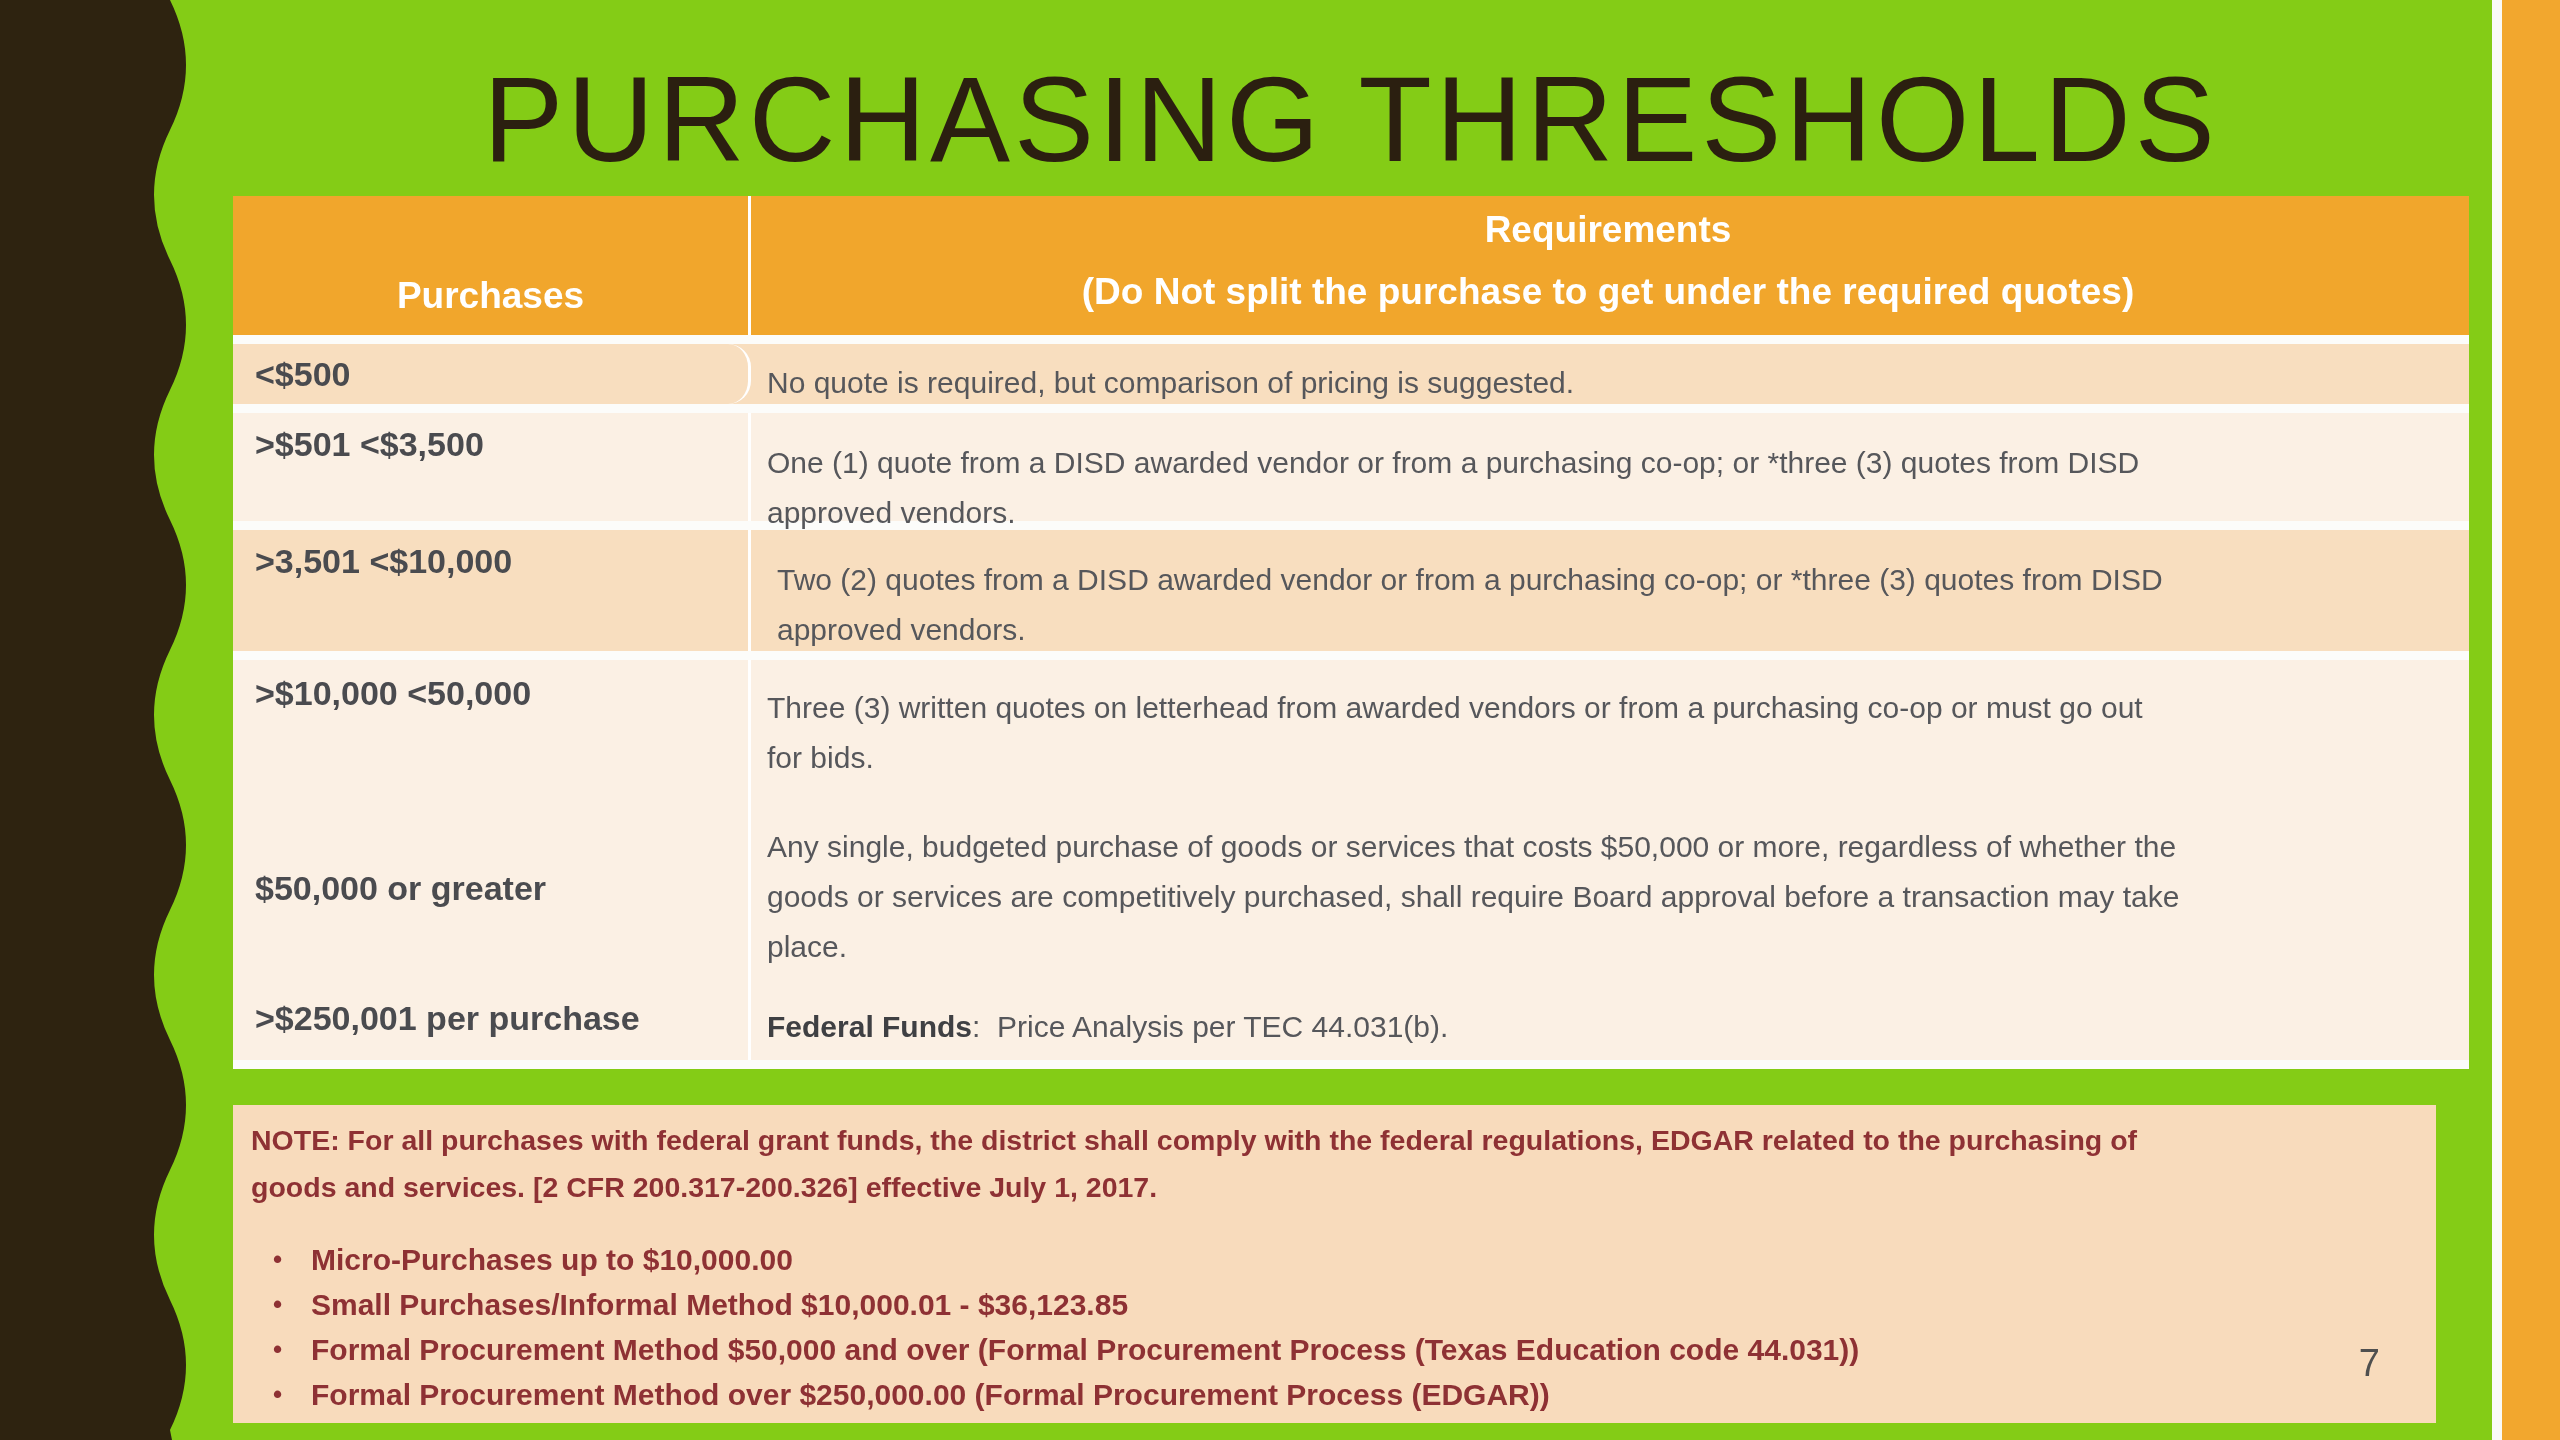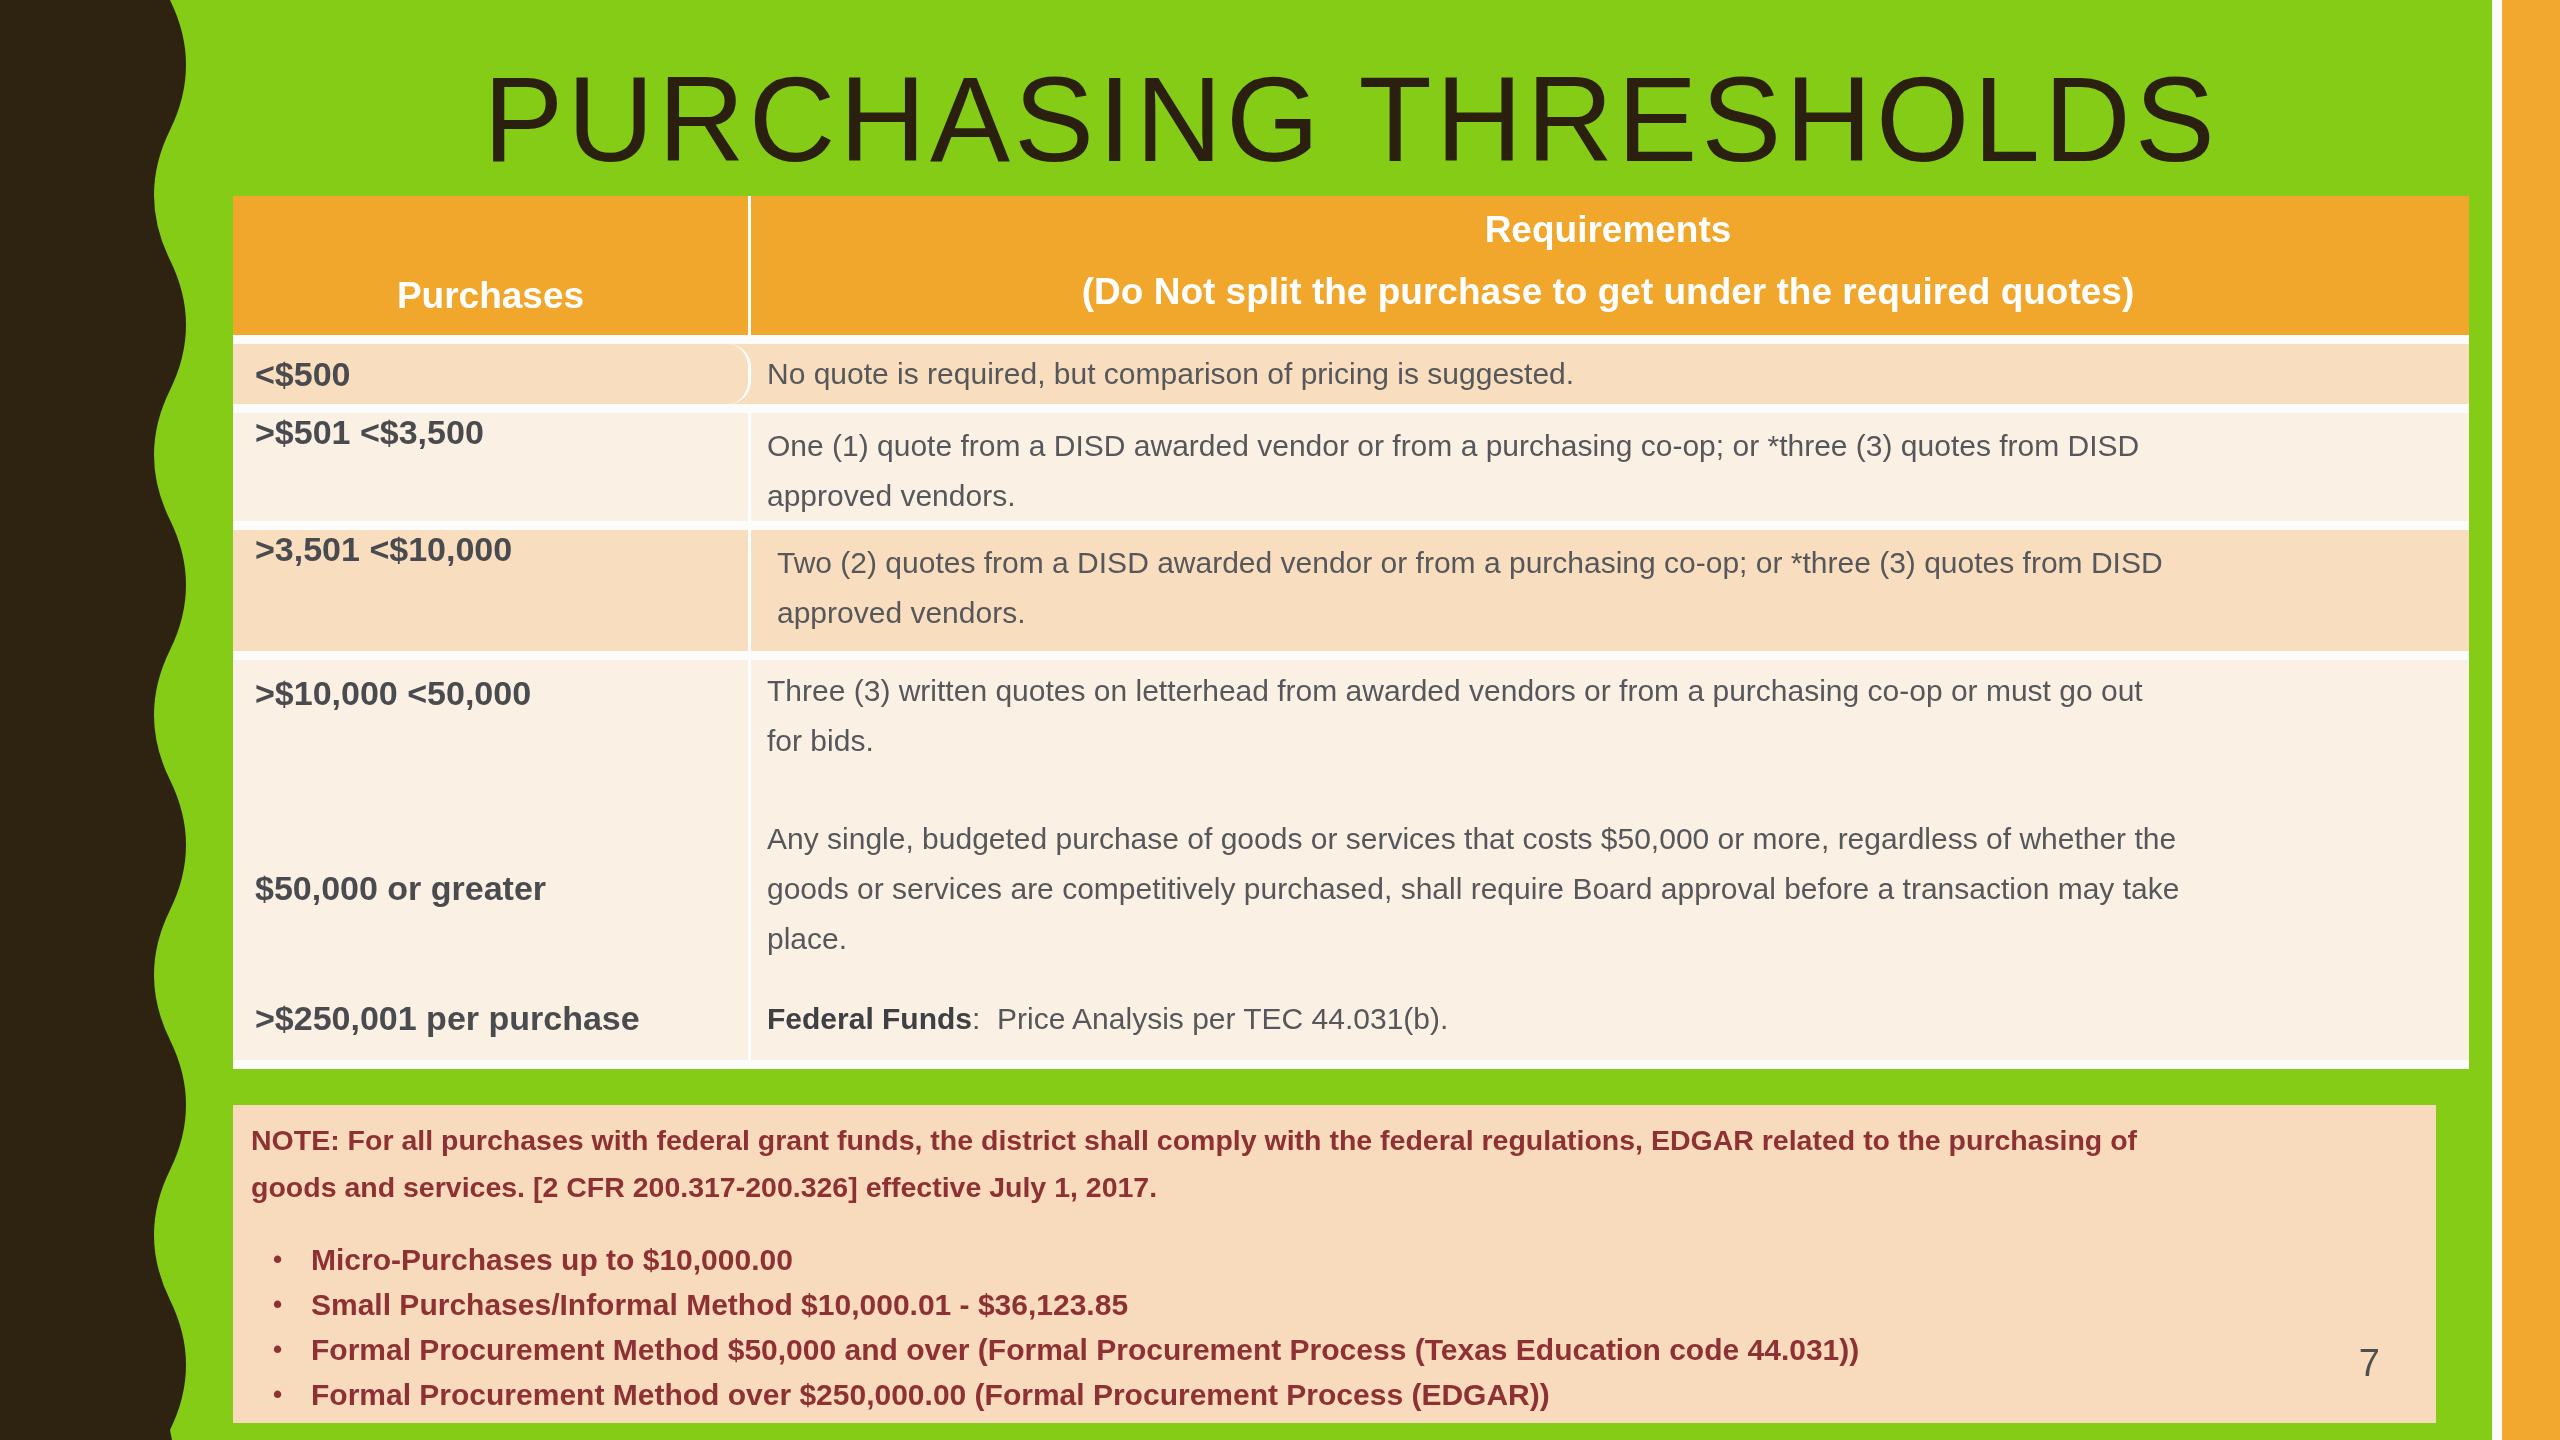--- a/index.html
+++ b/index.html
@@ -20,35 +20,35 @@
     text-align:center; font-size:120px; font-weight:400; letter-spacing:4px;
     color:#2B1F10; line-height:1.15; white-space:nowrap;
   }
   
   .table { position:absolute; left:233px; top:196px; width:2236px; }
   .sep { height:9px; background:#FCFCFA; }
   .trow { display:flex; width:100%; }
   .c1 { width:518px; flex:0 0 518px; border-right:3px solid #ffffff;
         padding-left:22px; font-weight:bold; font-size:34px; color:#4A4B4F; }
   .c2 { flex:1 1 auto; padding-left:16px; padding-right:20px;
-        font-size:30px; color:#56575B; line-height:50px; }
+        font-size:30px; color:#56575B; line-height:50px;margin-top:17px; }
   .lines { white-space:pre-line; }
   .thead { height:139px; background:#F1A62C; }
   .thead .c1 { display:flex; align-items:flex-end; justify-content:center;
                padding:0 0 18px 0; color:#ffffff; font-size:37px; }
   .thead .c2 { display:flex; flex-direction:column; justify-content:flex-end;
                align-items:center; padding-bottom:12px; color:#ffffff;
                font-weight:bold; font-size:37px; line-height:62px; }
   .peach { background:#F8DEBF; }
   .light { background:#FBF0E4; }
   .r1 { height:60px; }
   .r1 .c1, .r1 .c2 { display:flex; align-items:center;border-radius:23px; }
   .r2 { height:108px; }
   .r3 { height:121px;gap:10px; }
-  .r2 .c1, .r3 .c1 { }
+  .r2 .c1, .r3 .c1 { padding-top:12px; }
   .r2 .c2, .r3 .c2 { padding-top:8px; }
   .block4 { width:100%; }
   .r4a { height:140px; }
   .r4a .c1 { padding-top:14px; }
   .r4a .c2 { padding-top:6px; }
   .r4b { height:177px; }
   .r4b .c1 { display:flex; align-items:center; }
   .r4b .c2 { display:flex; align-items:center; }
   .r4c { height:83px; }
   .r4c .c1 { display:flex; align-items:center; }

